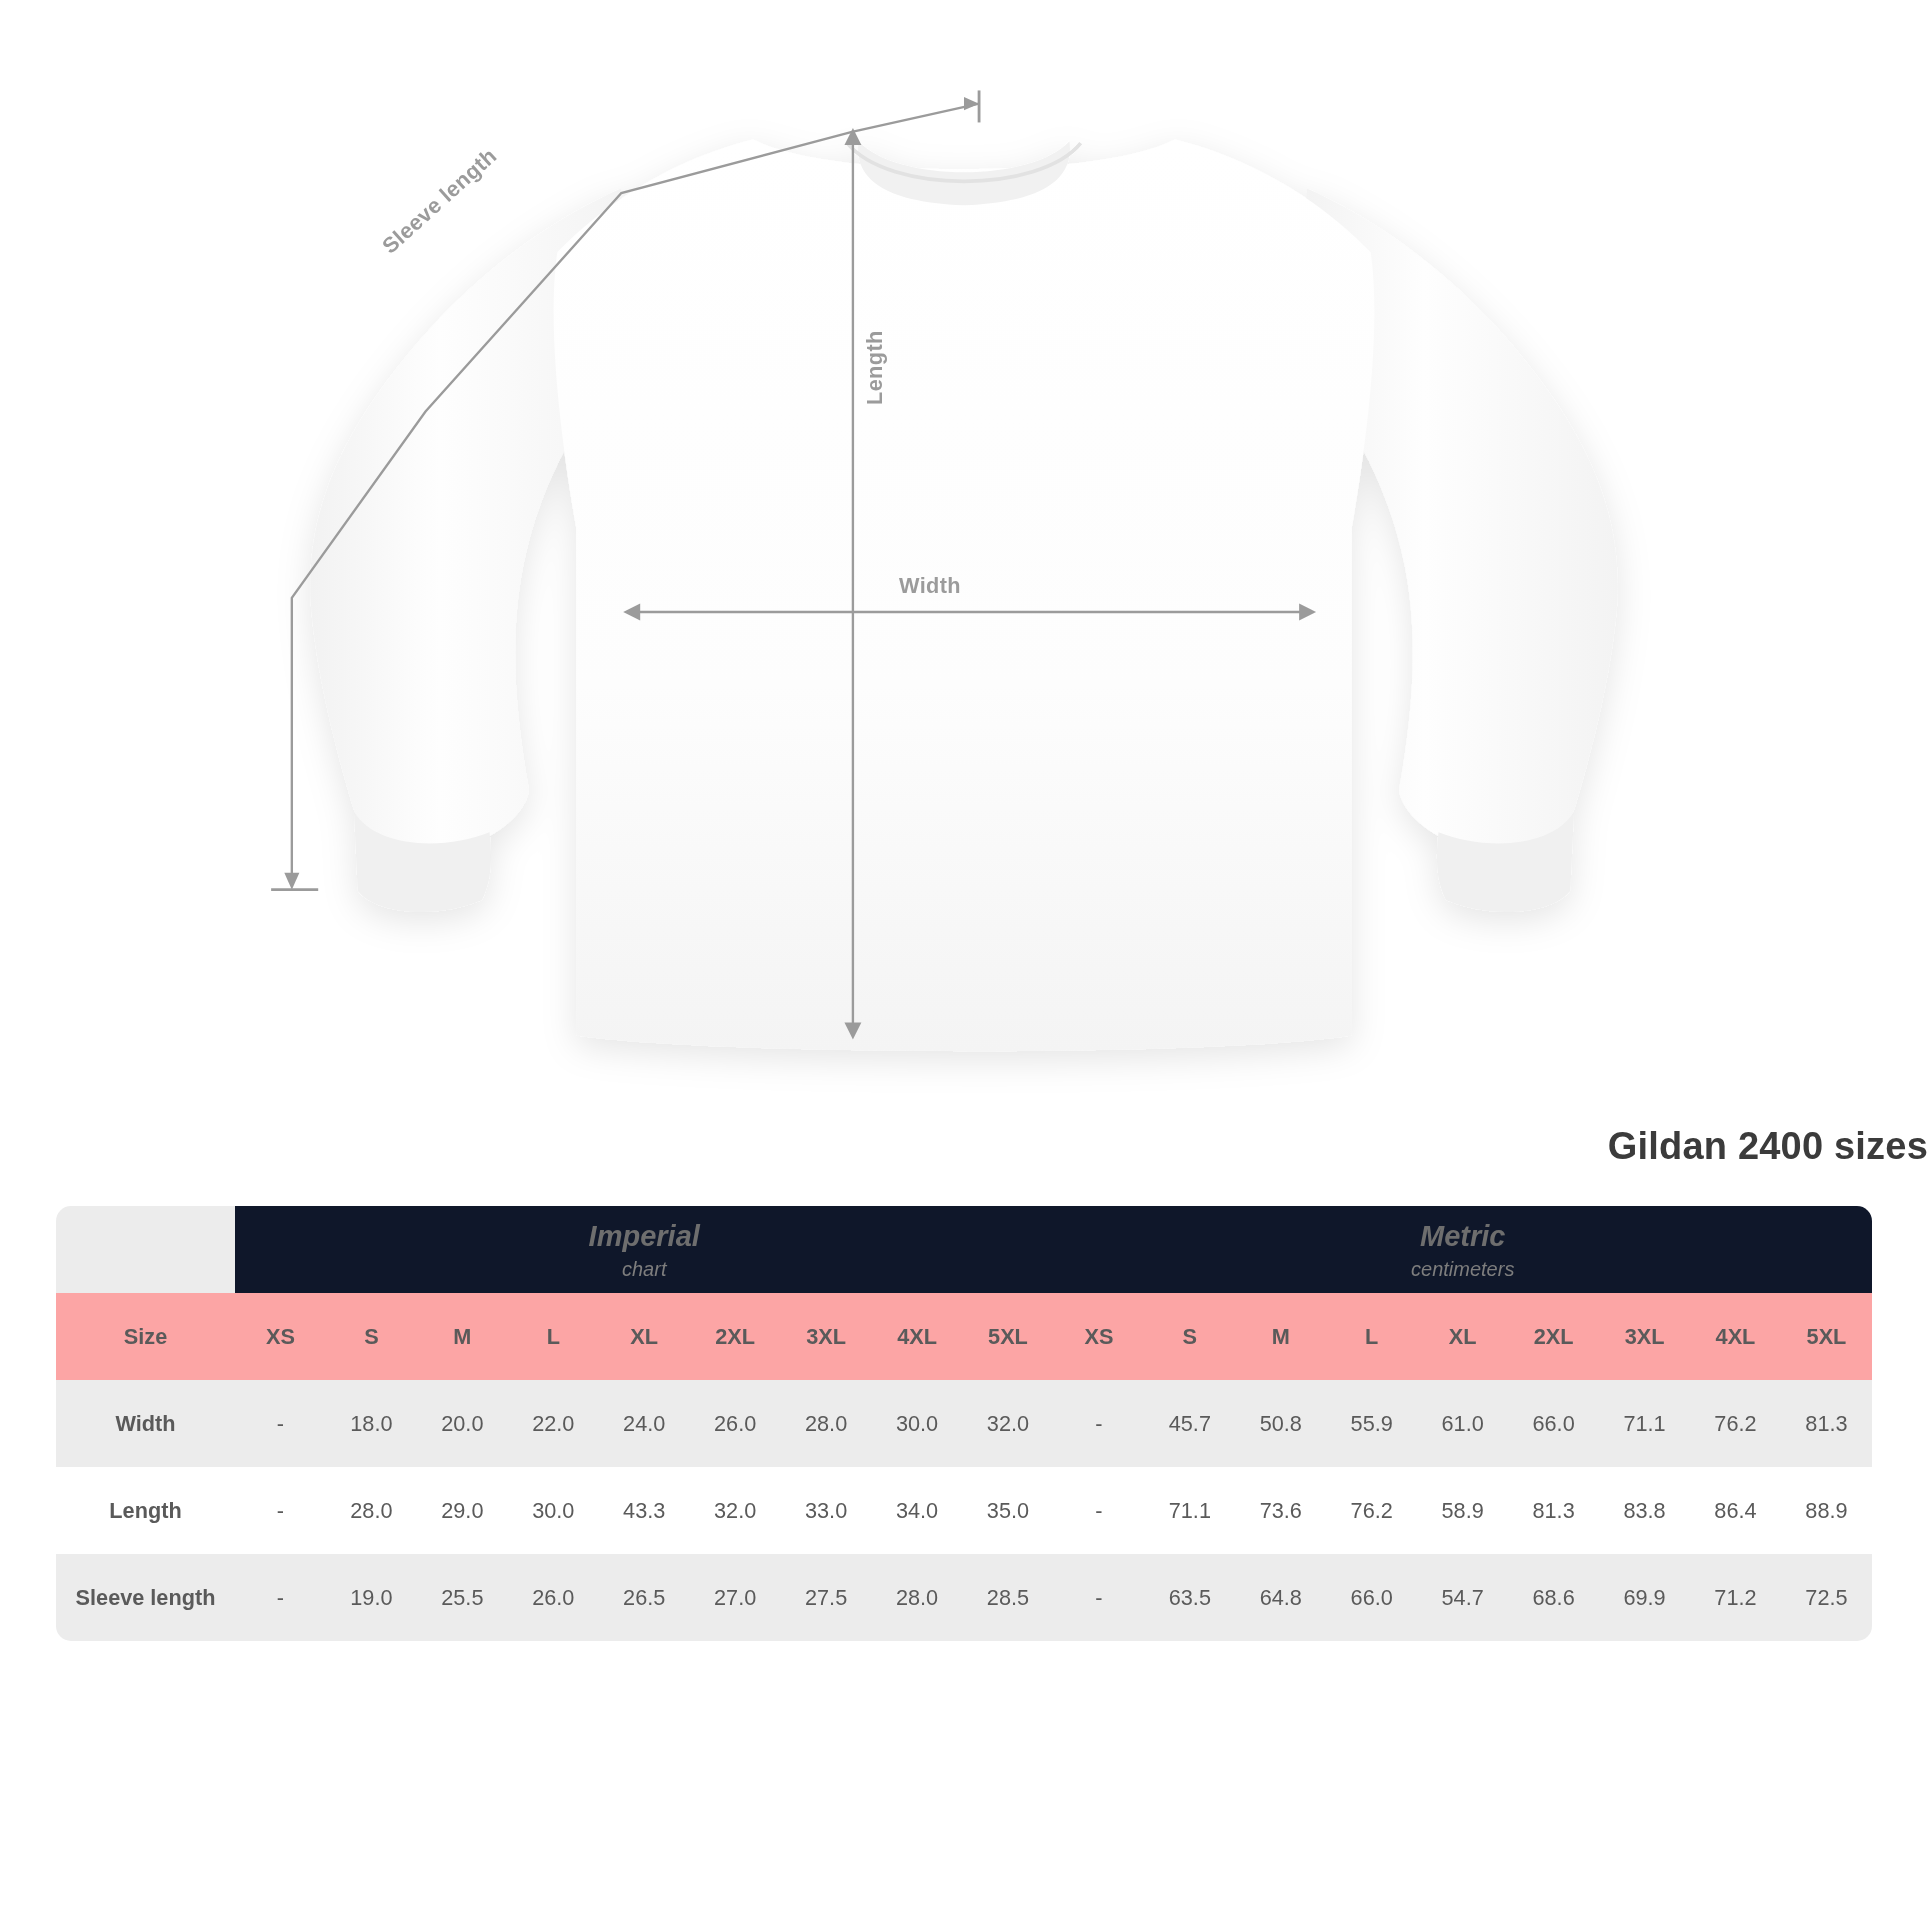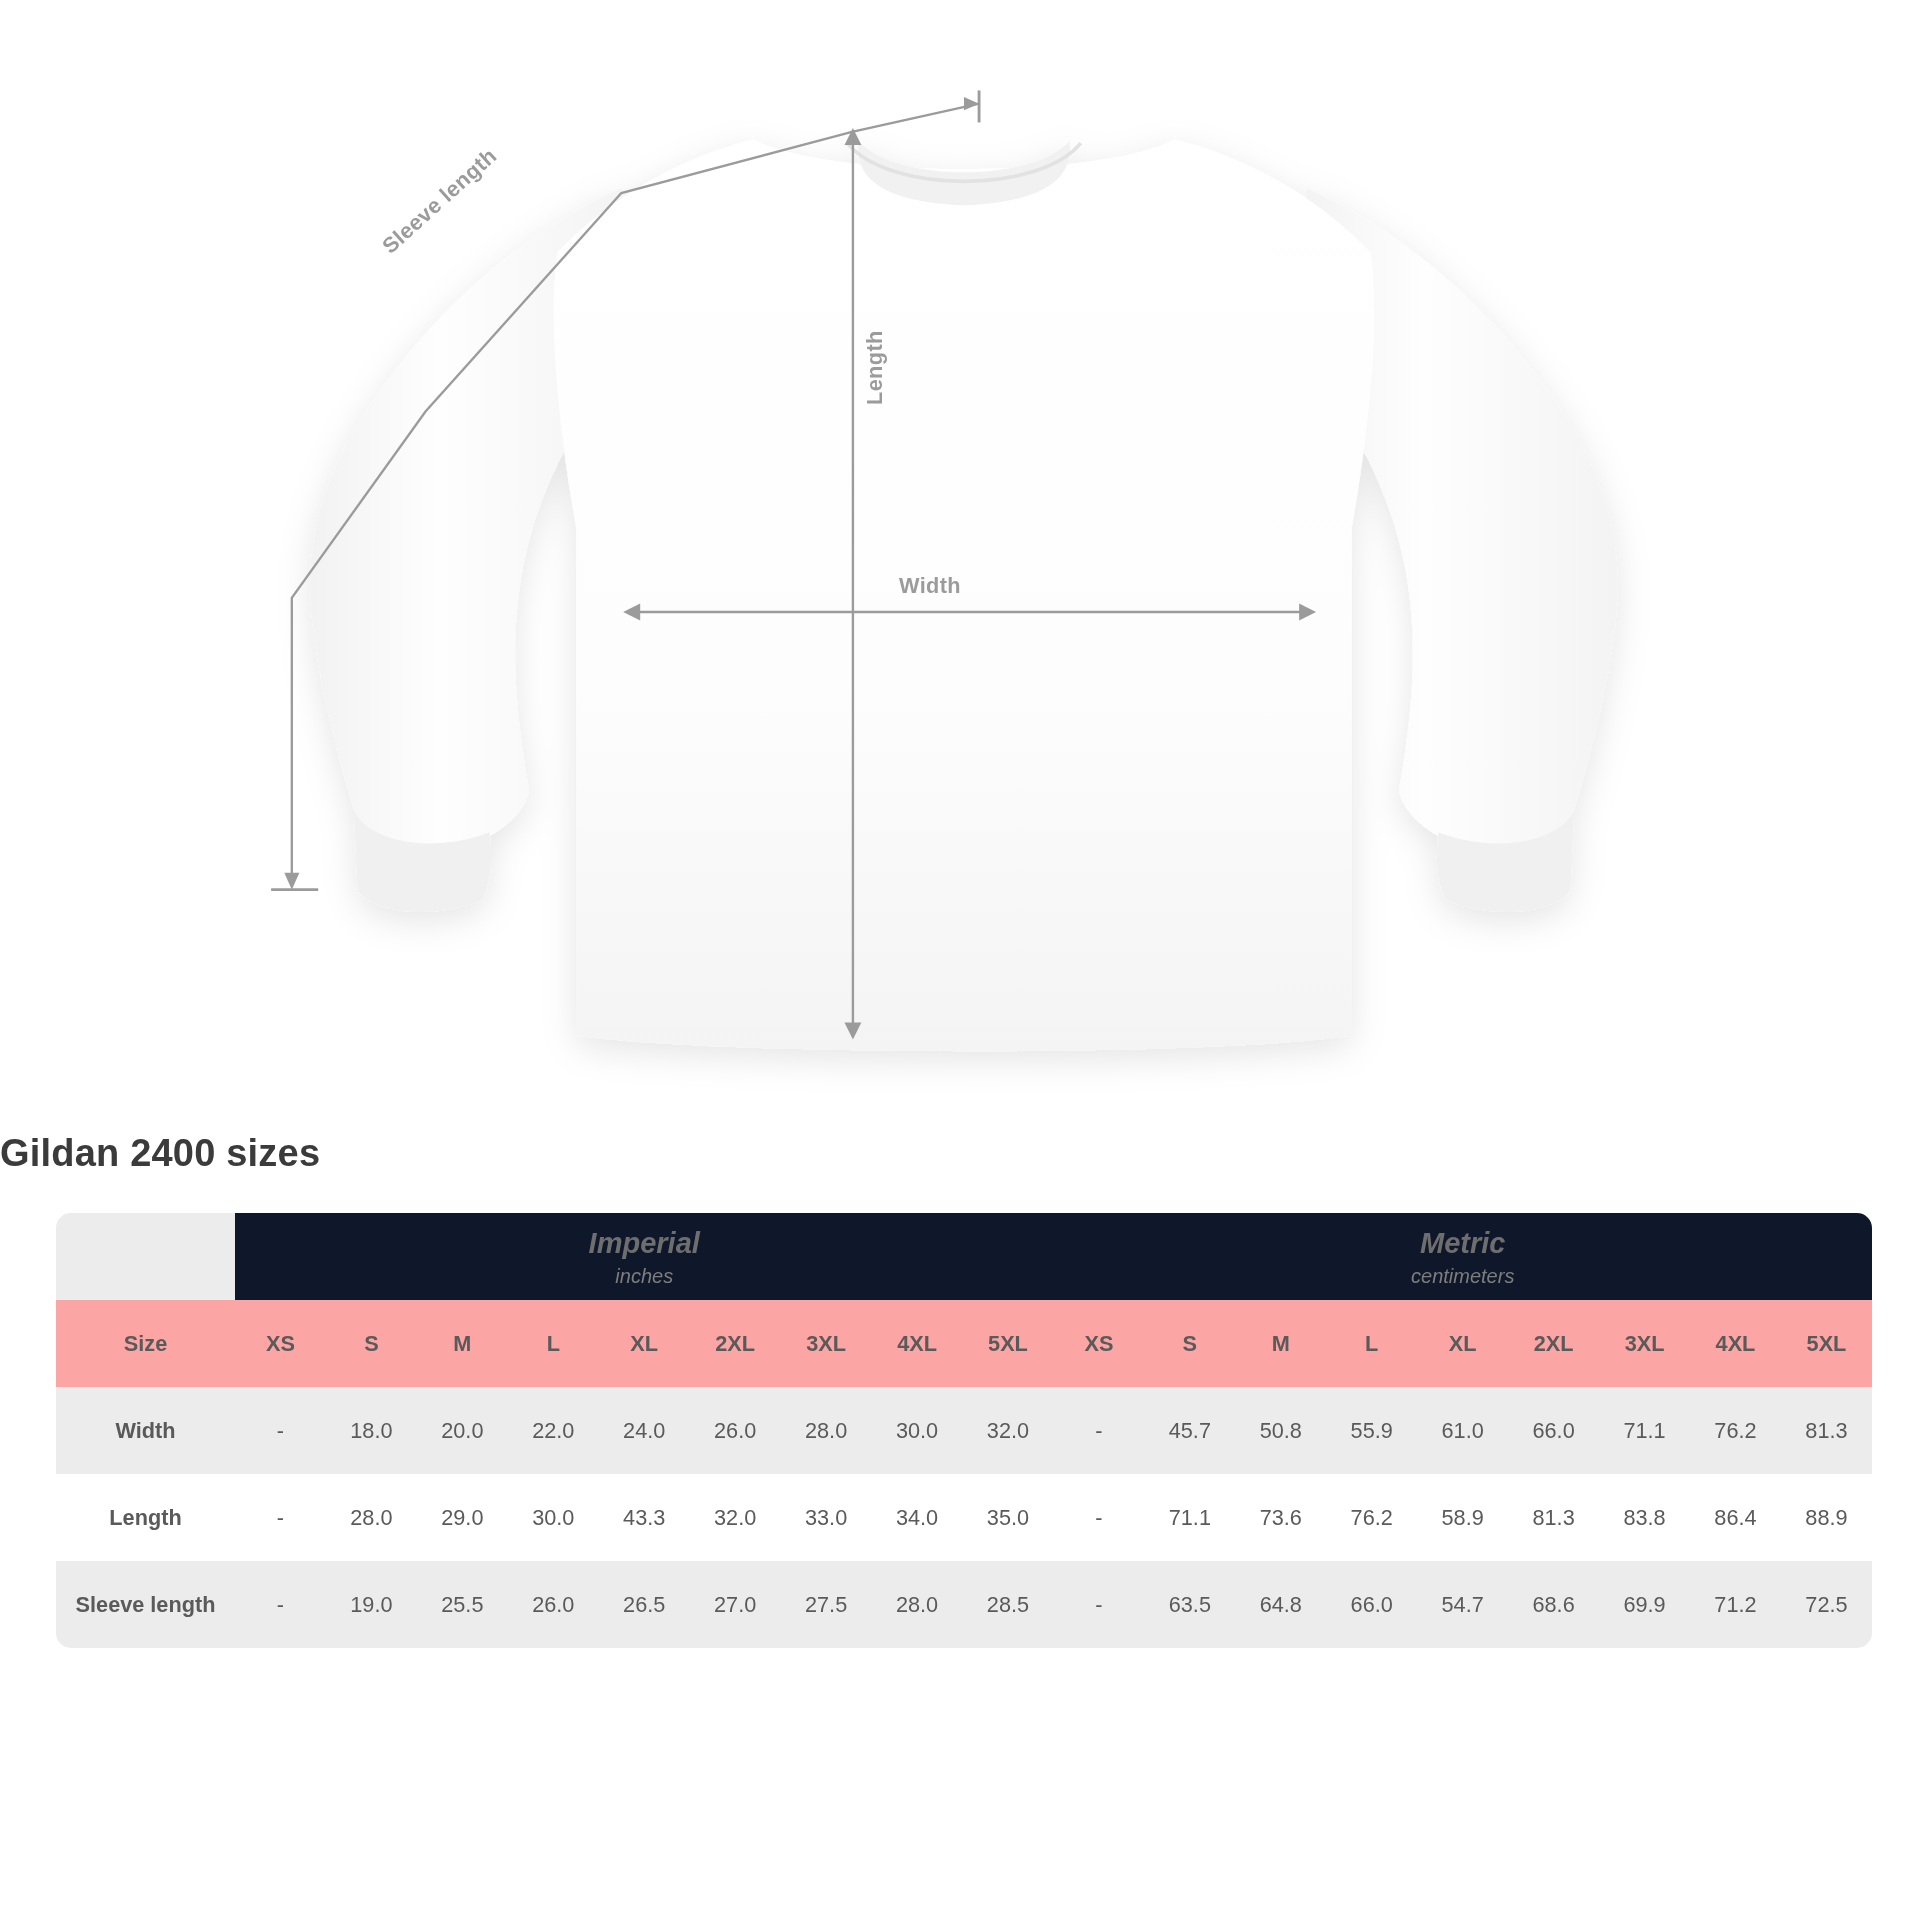--- a/index.html
+++ b/index.html
@@ -52,22 +52,22 @@
     transform: rotate(-90deg);
     transform-origin: left top;
   }
   .dim-label.width {
     left: 899px;
     top: 573px;
   }
 
   
   .title-block {
-    text-align: left;
-    margin-top: 21px;
+    text-align: right;
+    margin-top: 14px;
   }
   .chart-title {
     font-size: 38px;
     font-weight: bold;
     color: #3b3b3b;
     margin: 0;
     letter-spacing: 0.2px;
   }
   .chart-note {
     font-size: 20px;
@@ -228,21 +228,21 @@
     <table class="size-table">
       <colgroup>
         <col class="col-first">
         <col span="18" class="col-cell">
       </colgroup>
       <tbody>
         <tr class="unit-row">
           <td></td>
           <td colspan="9">
             <div class="unit-title">Imperial</div>
-            <div class="unit-sub">inches</div>
+            <div class="unit-sub">chart</div>
           </td>
           <td colspan="9">
             <div class="unit-title">Metric</div>
             <div class="unit-sub">centimeters</div>
           </td>
         </tr>
         <tr class="header-row">
           <th>Size</th>
           <th class="val">XS</th>
           <th class="val">S</th>

